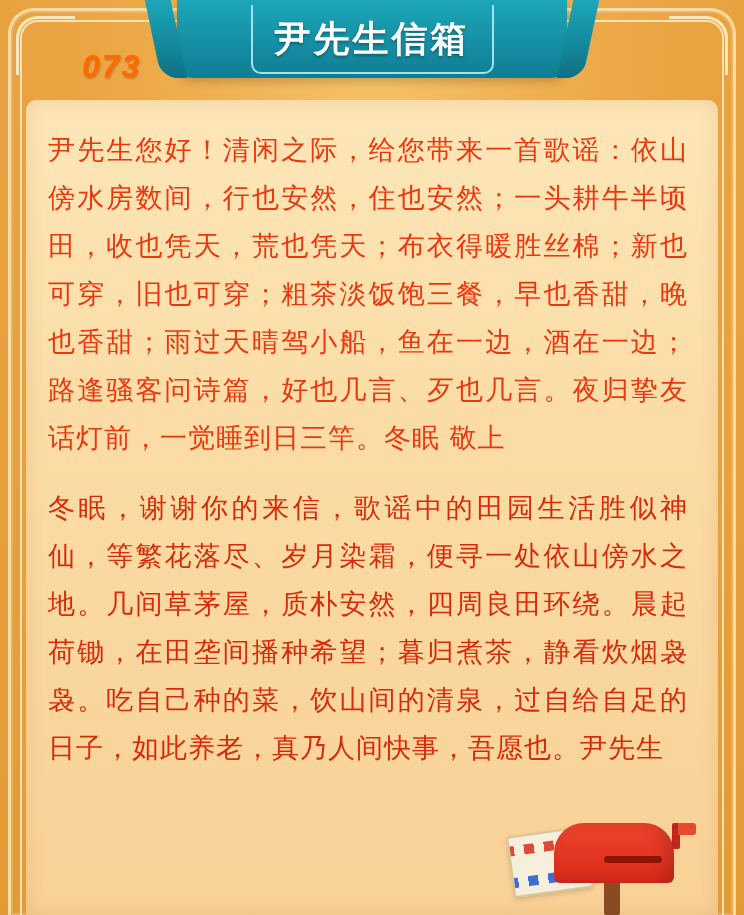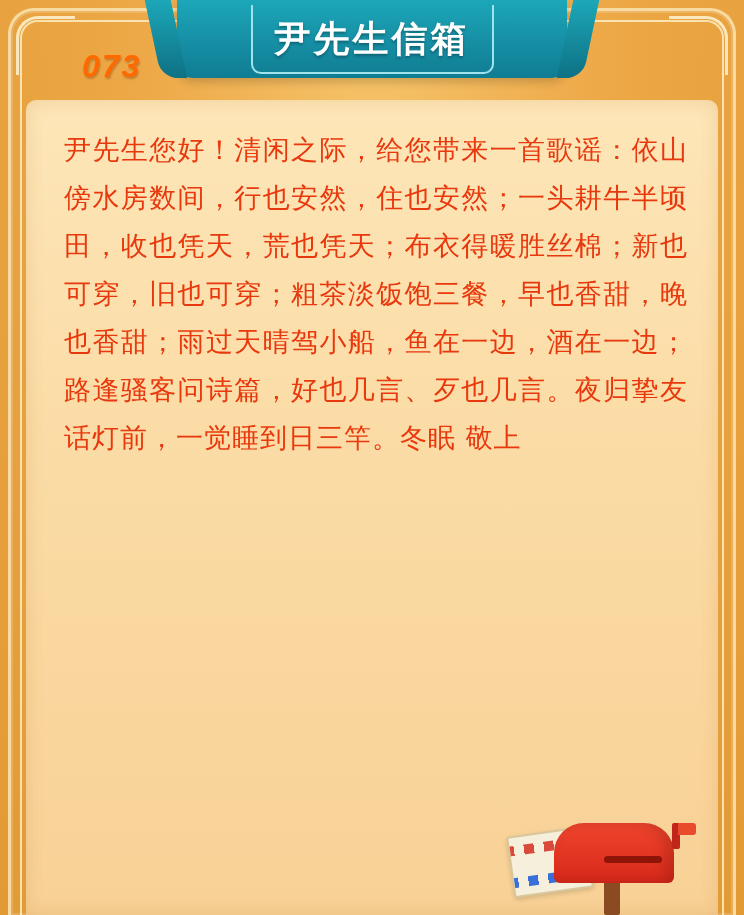--- a/index.html
+++ b/index.html
@@ -131,21 +131,21 @@
     letter-spacing: 2px;
   }
 
   
   .content {
     position: absolute;
     left: 0;
     top: 0;
     right: 0;
     bottom: 0;
-    padding: 26px 30px 0 38px;
+    padding: 26px 30px 0 22px;
     box-sizing: border-box;
   }
   .para {
     color: #e8380d;
     font-size: 27px;
     line-height: 48px;
     letter-spacing: 1px;
     text-align: justify;
     margin: 0 0 22px 0;
     font-family: "DejaVu Sans", "Liberation Sans", sans-serif;
@@ -256,20 +256,21 @@
       <div class="banner-inner">
         <div class="banner-title">尹先生信箱</div>
       </div>
     </div>
     <div class="issue-number">073</div>
   </div>
 
   <div class="paper">
     <div class="content">
       <p class="para">尹先生您好！清闲之际，给您带来一首歌谣：依山傍水房数间，行也安然，住也安然；一头耕牛半顷田，收也凭天，荒也凭天；布衣得暖胜丝棉；新也可穿，旧也可穿；粗茶淡饭饱三餐，早也香甜，晚也香甜；雨过天晴驾小船，鱼在一边，酒在一边；路逢骚客问诗篇，好也几言、歹也几言。夜归挚友话灯前，一觉睡到日三竿。冬眠 敬上</p>
+      <p class="para reply">冬眠，谢谢你的来信，歌谣中的田园生活胜似神仙，等繁花落尽、岁月染霜，便寻一处依山傍水之地。几间草茅屋，质朴安然，四周良田环绕。晨起荷锄，在田垄间播种希望；暮归煮茶，静看炊烟袅袅。吃自己种的菜，饮山间的清泉，过自给自足的日子，如此养老，真乃人间快事，吾愿也。尹先生</p>
     </div>
 
     <div class="mailbox">
       <div class="mb-envelope"></div>
       <div class="mb-post"></div>
       <div class="mb-body"></div>
       <div class="mb-slot"></div>
       <div class="mb-flag"></div>
     </div>
   </div>

